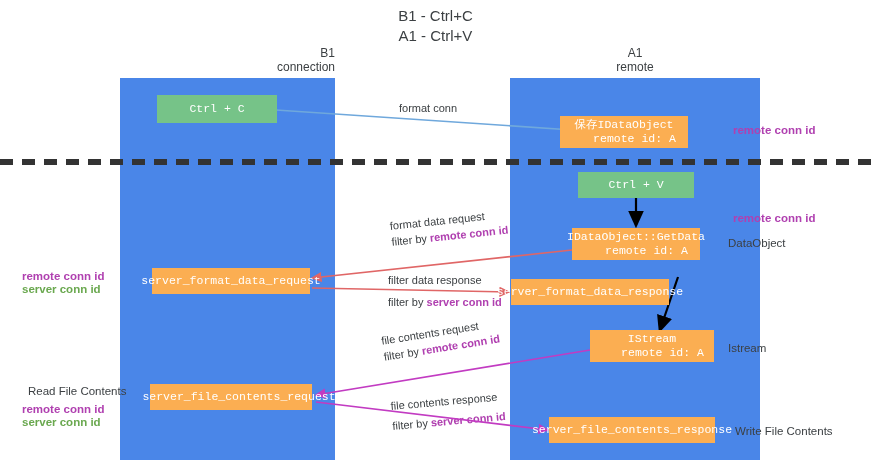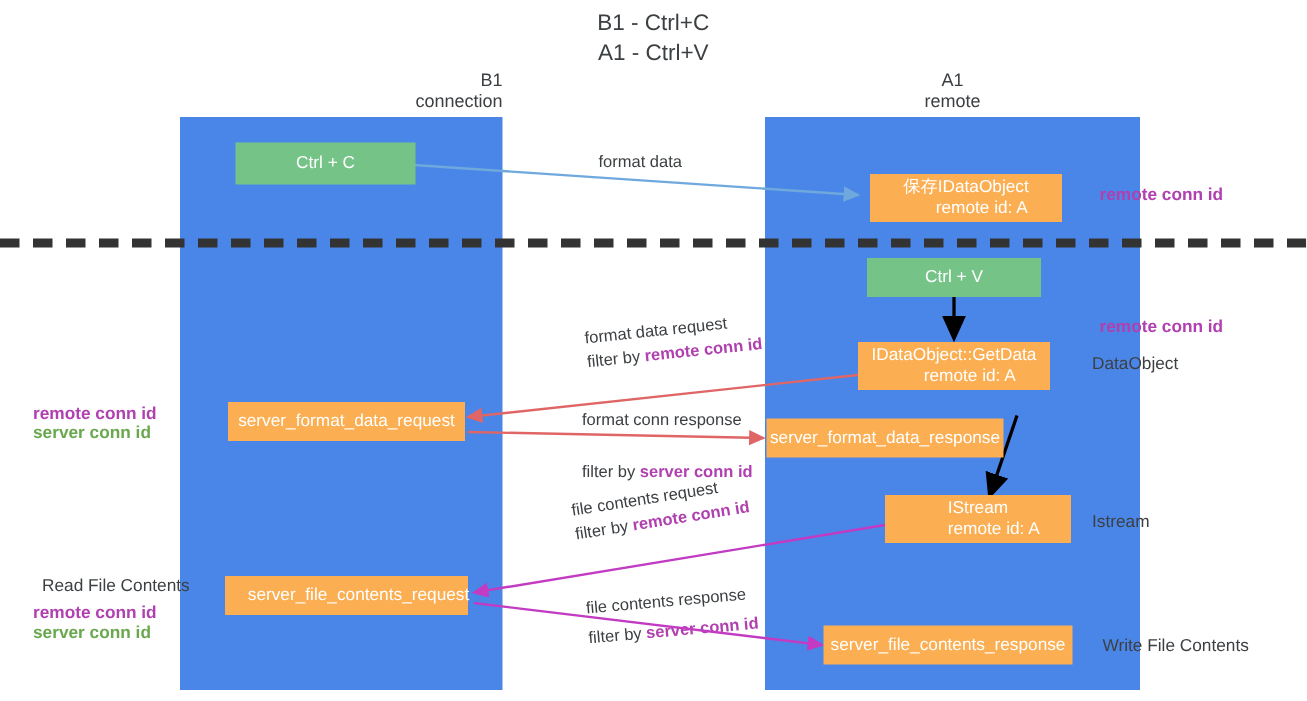--- a/index.html
+++ b/index.html
@@ -56,20 +56,21 @@
     box-sizing: border-box;
     display: flex;
     flex-direction: column;
     align-items: center;
     justify-content: center;
     text-align: center;
     font-size: 11.5px;
     line-height: 14px;
     color: #ffffff;
     z-index: 5;
+    font-family: Liberation Mono, monospace;
   }
   .node.green { background: #6aa84f; background: #76c388; }
   .node.orange { background: #f6b26b; background: #fbae52; }
   .node .l2 { font-size: 11.5px; margin-left: 21px; }
 
   
   .side-label {
     font-size: 11.5px;
     line-height: 15px;
     color: #3c4043;
@@ -148,21 +149,21 @@
   </svg>
 
   <svg class="abs" id="dashed" viewBox="0 0 871 467">
     <line x1="0" y1="162" x2="871" y2="162" stroke="#333333" stroke-width="6" stroke-dasharray="13 9"></line>
   </svg>
 
   <div class="abs node green" style="left:157px; top:95px; width:120px; height:28px;">
     <div>Ctrl + C</div>
   </div>
 
-  <div class="abs node orange" style="left:580px; top:116px; width:128px; height:32px;">
+  <div class="abs node orange" style="left:560px; top:116px; width:128px; height:32px;">
     <div>保存IDataObject</div>
     <div class="l2">remote id: A</div>
   </div>
 
   <div class="abs node green" style="left:578px; top:172px; width:116px; height:26px;">
     <div>Ctrl + V</div>
   </div>
 
   <div class="abs node orange" style="left:572px; top:228px; width:128px; height:32px;">
     <div>IDataObject::GetData</div>
@@ -183,30 +184,30 @@
   </div>
 
   <div class="abs node orange" style="left:150px; top:384px; width:162px; height:26px;padding-left:16px;">
     <div>server_file_contents_request</div>
   </div>
 
   <div class="abs node orange" style="left:549px; top:417px; width:166px; height:26px;">
     <div>server_file_contents_response</div>
   </div>
 
-  <div class="abs arrow-label" style="left:399px; top:100px;">format data</div>
+  <div class="abs arrow-label" style="left:399px; top:100px;">format conn</div>
 
   <div class="abs arrow-label" style="left:389px; top:218px; transform:rotate(-6deg); transform-origin:left top;">
     <div>format data request</div>
     <div><span>filter by </span><span class="hi-purple">remote conn id</span></div>
   </div>
 
   <div class="abs arrow-label" style="left:388px; top:272px;">
-    <div>format conn response</div>
-    <div style="margin-top:19px;"><span>filter by </span><span class="hi-purple">server conn id</span></div>
+    <div>filter data response</div>
+    <div style="margin-top:6px;"><span>filter by </span><span class="hi-purple">server conn id</span></div>
   </div>
 
   <div class="abs arrow-label" style="left:380px; top:333px; transform:rotate(-9deg); transform-origin:left top;">
     <div>file contents request</div>
     <div><span>filter by </span><span class="hi-purple">remote conn id</span></div>
   </div>
 
   <div class="abs arrow-label" style="left:390px; top:398px; transform:rotate(-5deg); transform-origin:left top;">
     <div>file contents response</div>
     <div style="margin-top:4px;"><span>filter by </span><span class="hi-purple">server conn id</span></div>

